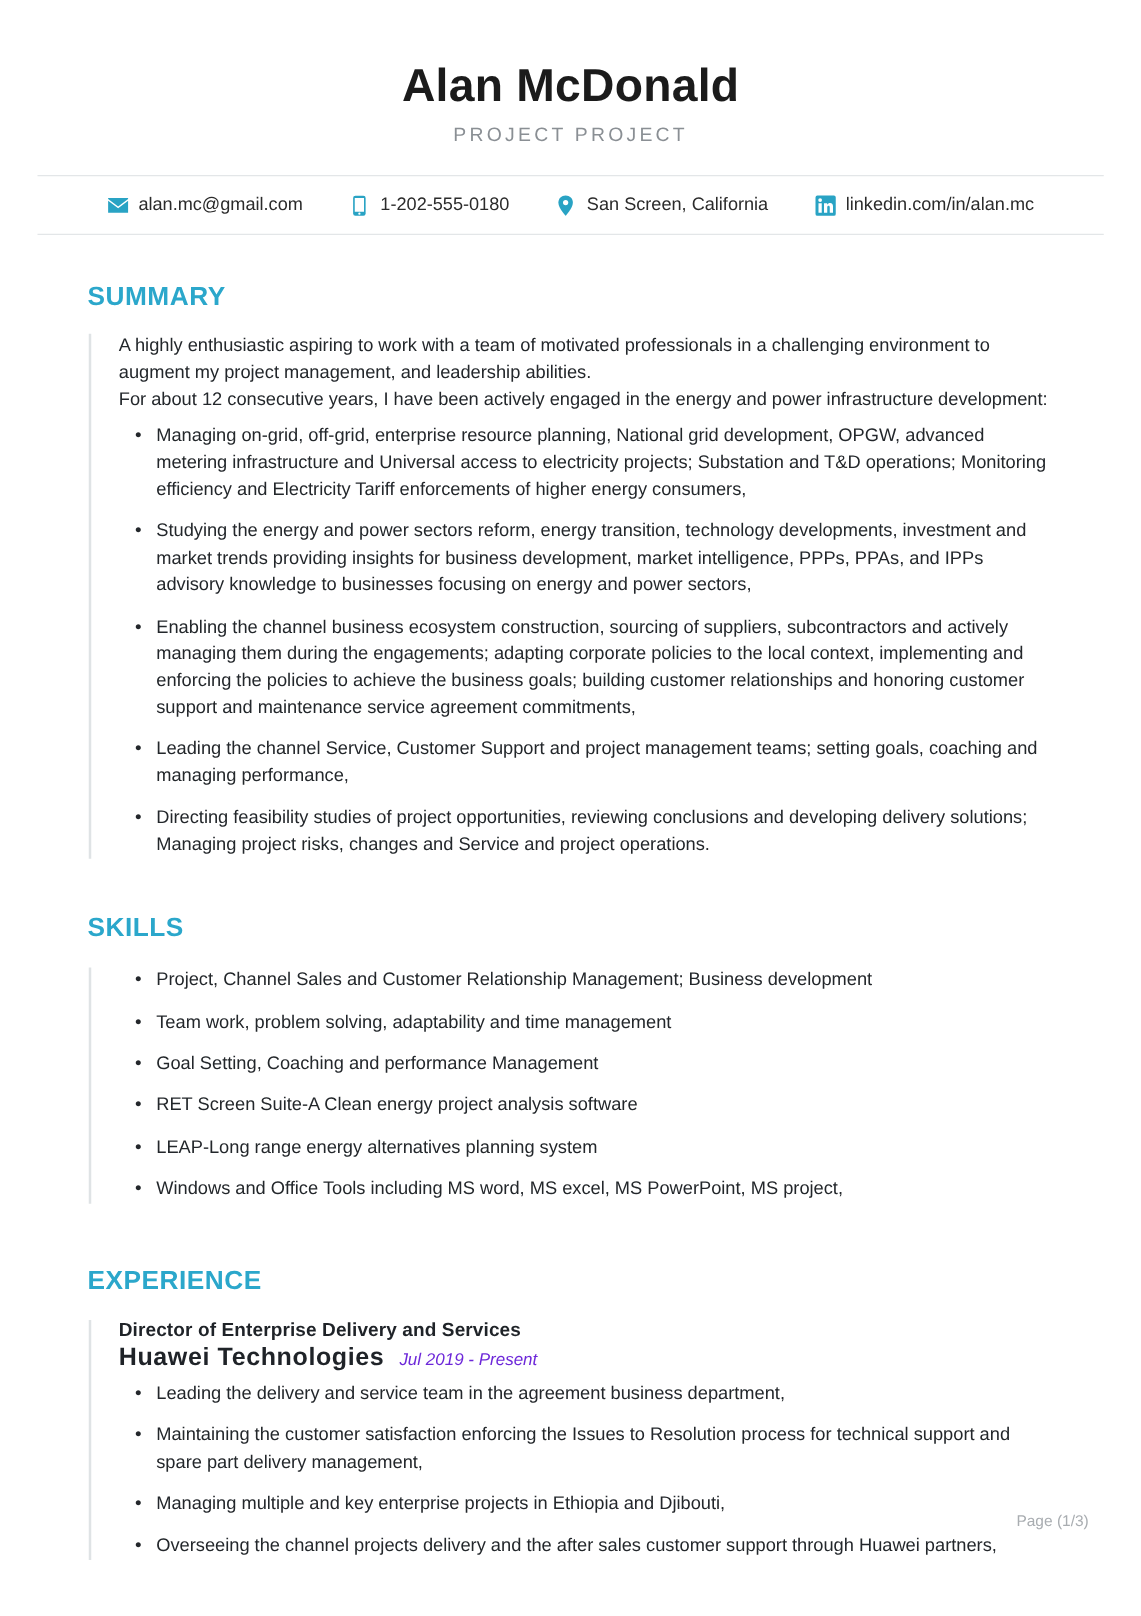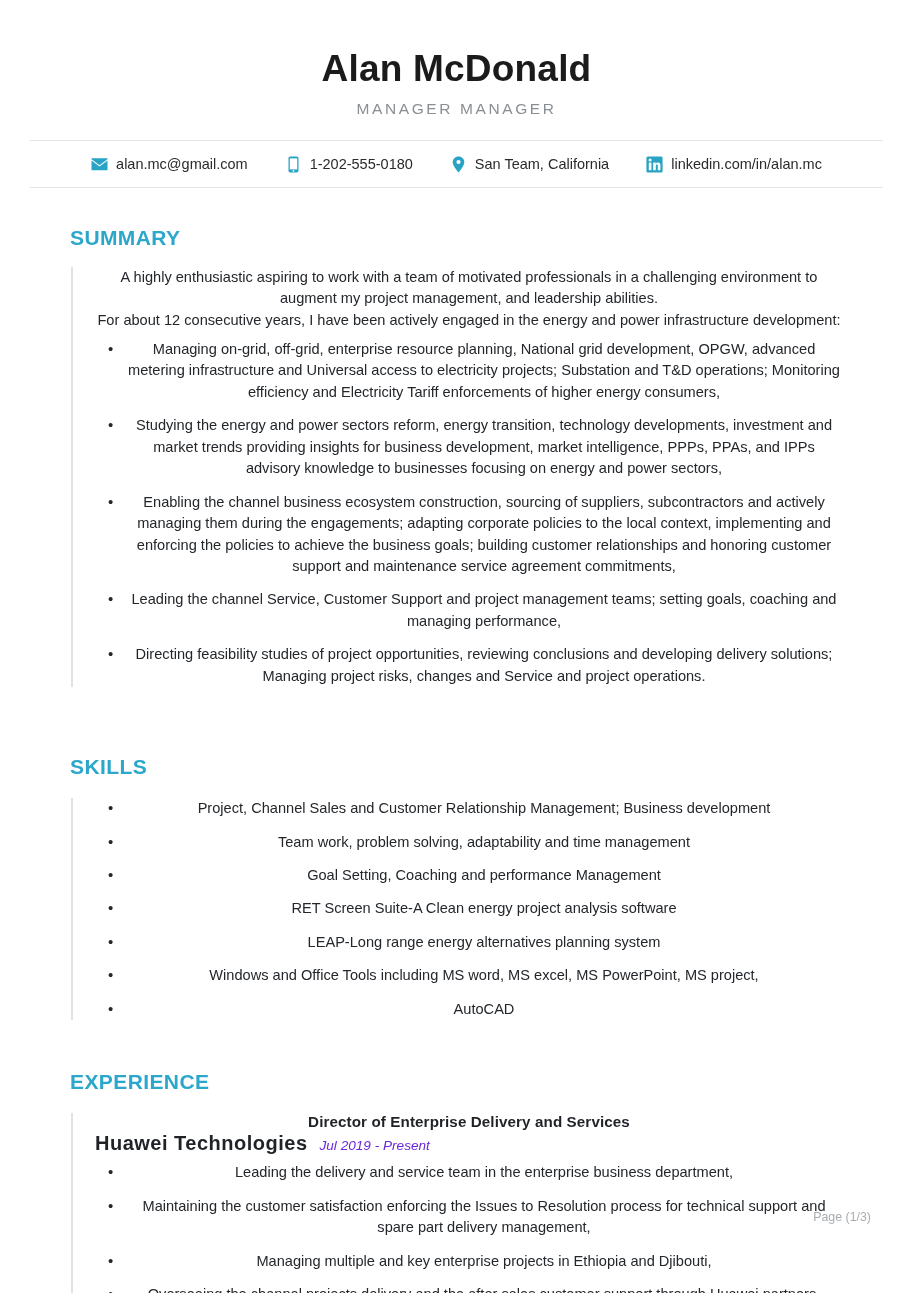--- a/index.html
+++ b/index.html
@@ -91,21 +91,20 @@
     font-size: 21px;
     font-weight: bold;
     letter-spacing: 0.4px;
     margin: 0;
     padding: 0;
   }
   .section-body {
     border-left: 2px solid #dfe3e5;
     margin-left: 1px;
     padding-left: 22px;
-    text-align: center;
   }
 
   p.intro {
     margin: 0;
     font-size: 14.6px;
     line-height: 1.45;
     color: #23272b;
   }
 
   ul.bullets {
@@ -166,21 +165,21 @@
     color: #a9adb1;
   }
 </style>
 </head>
 <body>
 
 <div class="page">
 
   <div class="header">
     <h1 class="name">Alan McDonald</h1>
-    <div class="role">MANAGER MANAGER</div>
+    <div class="role">PROJECT PROJECT</div>
   </div>
 
   <div class="contact-rule"></div>
 
   <div class="contact-bar">
 
     <div class="contact-item">
       <span class="ic">
         <svg width="17" height="13" viewBox="0 0 17 13" aria-hidden="true">
           <path d="M0.5 1.2 L8.5 7.2 L16.5 1.2 L16.5 0.3 L0.5 0.3 Z" fill="#29a3c4"></path>
@@ -201,21 +200,21 @@
       <span>1-202-555-0180</span>
     </div>
 
     <div class="contact-item">
       <span class="ic">
         <svg width="13" height="17" viewBox="0 0 13 17" aria-hidden="true">
           <path d="M6.5 0.4 C3.2 0.4 0.7 2.9 0.7 6.1 C0.7 10.3 6.5 16.6 6.5 16.6 C6.5 16.6 12.3 10.3 12.3 6.1 C12.3 2.9 9.8 0.4 6.5 0.4 Z" fill="#29a3c4"></path>
           <circle cx="6.5" cy="6.0" r="2.1" fill="#ffffff"></circle>
         </svg>
       </span>
-      <span>San Team, California</span>
+      <span>San Screen, California</span>
     </div>
 
     <div class="contact-item">
       <span class="ic">
         <svg width="17" height="17" viewBox="0 0 17 17" aria-hidden="true">
           <rect x="0.4" y="0.4" width="16.2" height="16.2" rx="1.5" fill="#29a3c4"></rect>
           <rect x="2.8" y="6.6" width="2.6" height="7.6" fill="#ffffff"></rect>
           <circle cx="4.1" cy="4.0" r="1.5" fill="#ffffff"></circle>
           <path d="M7.2 6.6 L9.7 6.6 L9.7 7.7 C10.2 6.9 11.1 6.4 12.1 6.4 C13.7 6.4 14.4 7.4 14.4 9.2 L14.4 14.2 L11.8 14.2 L11.8 9.8 C11.8 8.9 11.5 8.5 10.8 8.5 C10.1 8.5 9.8 9.0 9.8 9.8 L9.8 14.2 L7.2 14.2 Z" fill="#ffffff"></path>
         </svg>
@@ -235,47 +234,46 @@
       <ul class="bullets" style="margin-top:8px;">
         <li>Managing on-grid, off-grid, enterprise resource planning, National grid development, OPGW, advanced metering infrastructure and Universal access to electricity projects; Substation and T&amp;D operations; Monitoring efficiency and Electricity Tariff enforcements of higher energy consumers,</li>
         <li>Studying the energy and power sectors reform, energy transition, technology developments, investment and market trends providing insights for business development, market intelligence, PPPs, PPAs, and IPPs advisory knowledge to businesses focusing on energy and power sectors,</li>
         <li>Enabling the channel business ecosystem construction, sourcing of suppliers, subcontractors and actively managing them during the engagements; adapting corporate policies to the local context, implementing and enforcing the policies to achieve the business goals; building customer relationships and honoring customer support and maintenance service agreement commitments,</li>
         <li>Leading the channel Service, Customer Support and project management teams; setting goals, coaching and managing performance,</li>
         <li>Directing feasibility studies of project opportunities, reviewing conclusions and developing delivery solutions; Managing project risks, changes and Service and project operations.</li>
       </ul>
     </div>
   </div>
 
-  <div class="section" style="margin-top:68px;">
+  <div class="section" style="margin-top:44px;">
     <h2 class="section-title">SKILLS</h2>
     <div class="section-body" style="margin-top:19px;">
       <ul class="bullets skills">
         <li>Project, Channel Sales and Customer Relationship Management; Business development</li>
         <li>Team work, problem solving, adaptability and time management</li>
         <li>Goal Setting, Coaching and performance Management</li>
         <li>RET Screen Suite-A Clean energy project analysis software</li>
         <li>LEAP-Long range energy alternatives planning system</li>
         <li>Windows and Office Tools including MS word, MS excel, MS PowerPoint, MS project,</li>
-        <li>AutoCAD</li>
       </ul>
     </div>
   </div>
 
   <div class="section" style="margin-top:50px;">
     <h2 class="section-title">EXPERIENCE</h2>
     <div class="section-body" style="margin-top:19px;">
 
       <div>
         <div class="job-title">Director of Enterprise Delivery and Services</div>
         <div class="job-line">
           <span class="company">Huawei Technologies</span>
           <span class="dates">Jul 2019 - Present</span>
         </div>
         <ul class="bullets" style="margin-top:7px;">
-          <li>Leading the delivery and service team in the enterprise business department,</li>
+          <li>Leading the delivery and service team in the agreement business department,</li>
           <li>Maintaining the customer satisfaction enforcing the Issues to Resolution process for technical support and spare part delivery management,</li>
           <li>Managing multiple and key enterprise projects in Ethiopia and Djibouti,</li>
           <li>Overseeing the channel projects delivery and the after sales customer support through Huawei partners,</li>
 
         </ul>
       </div>
 
     </div>
   </div>
 

